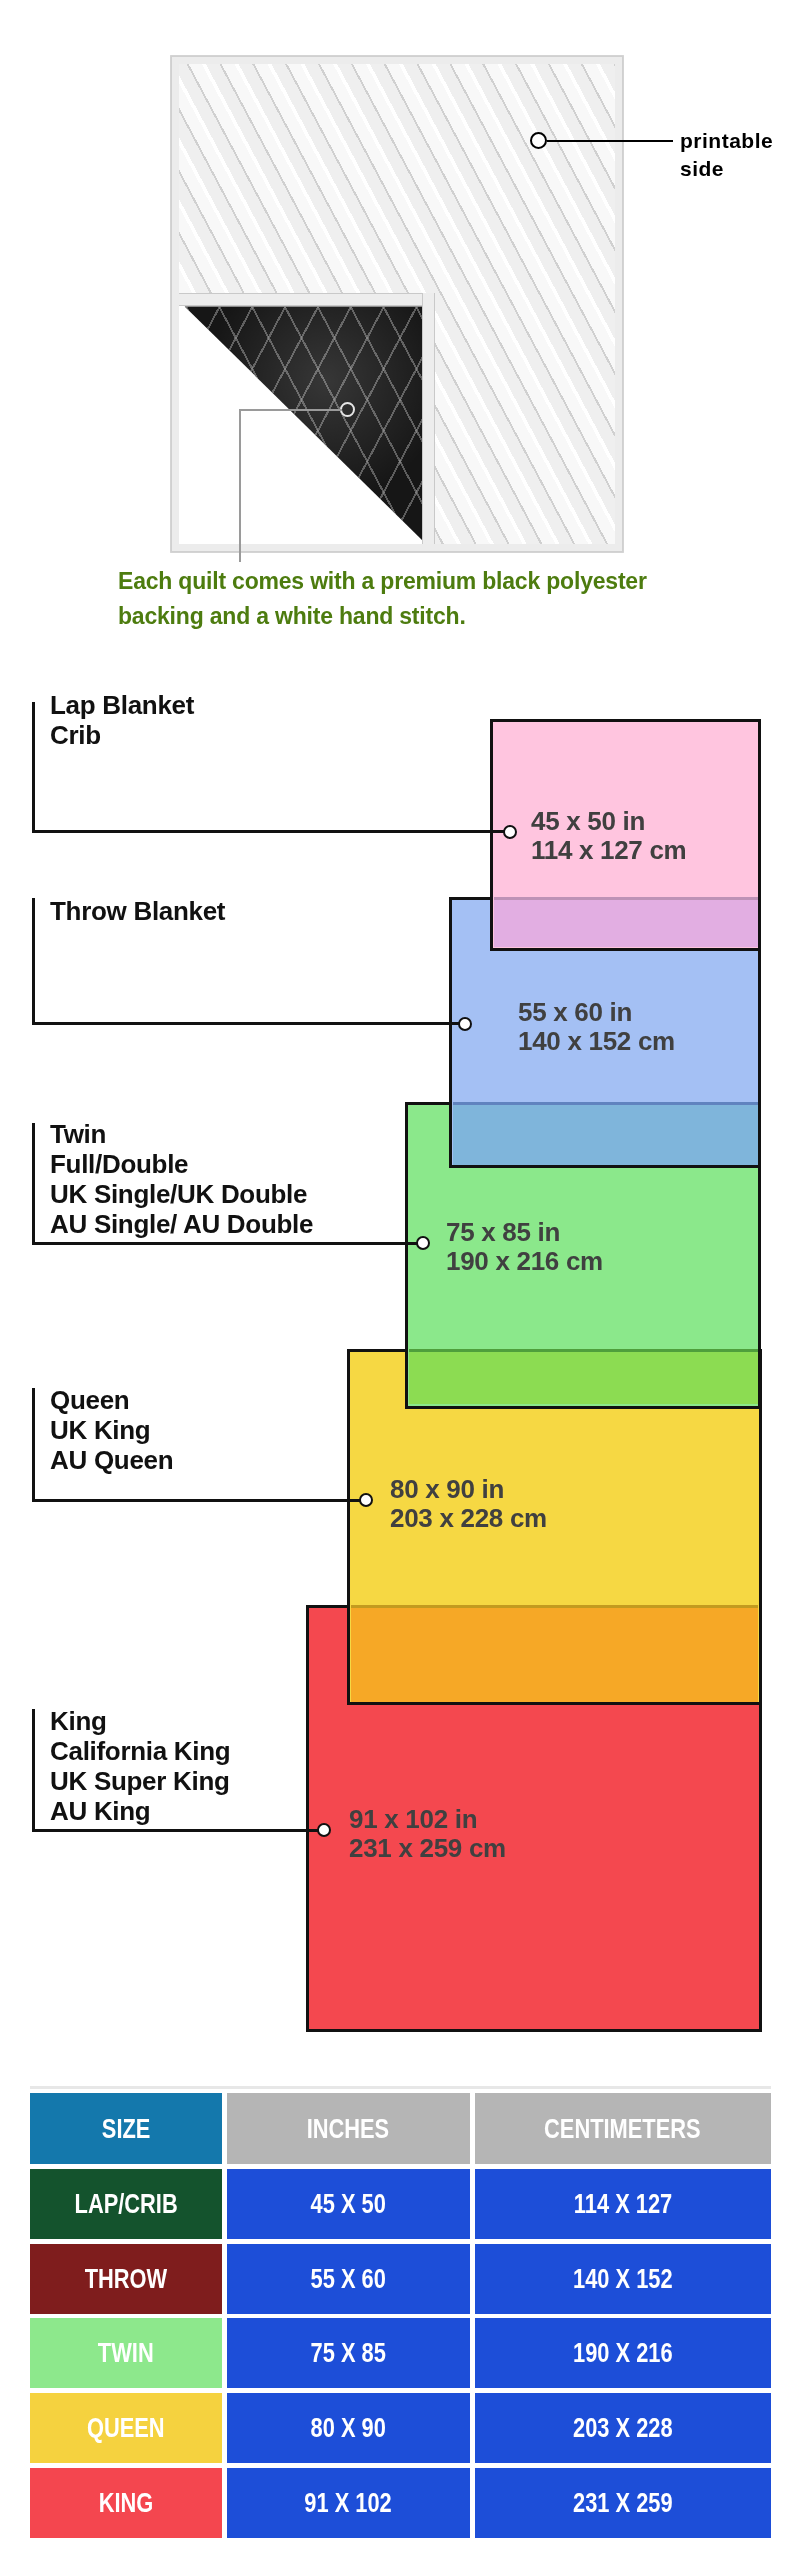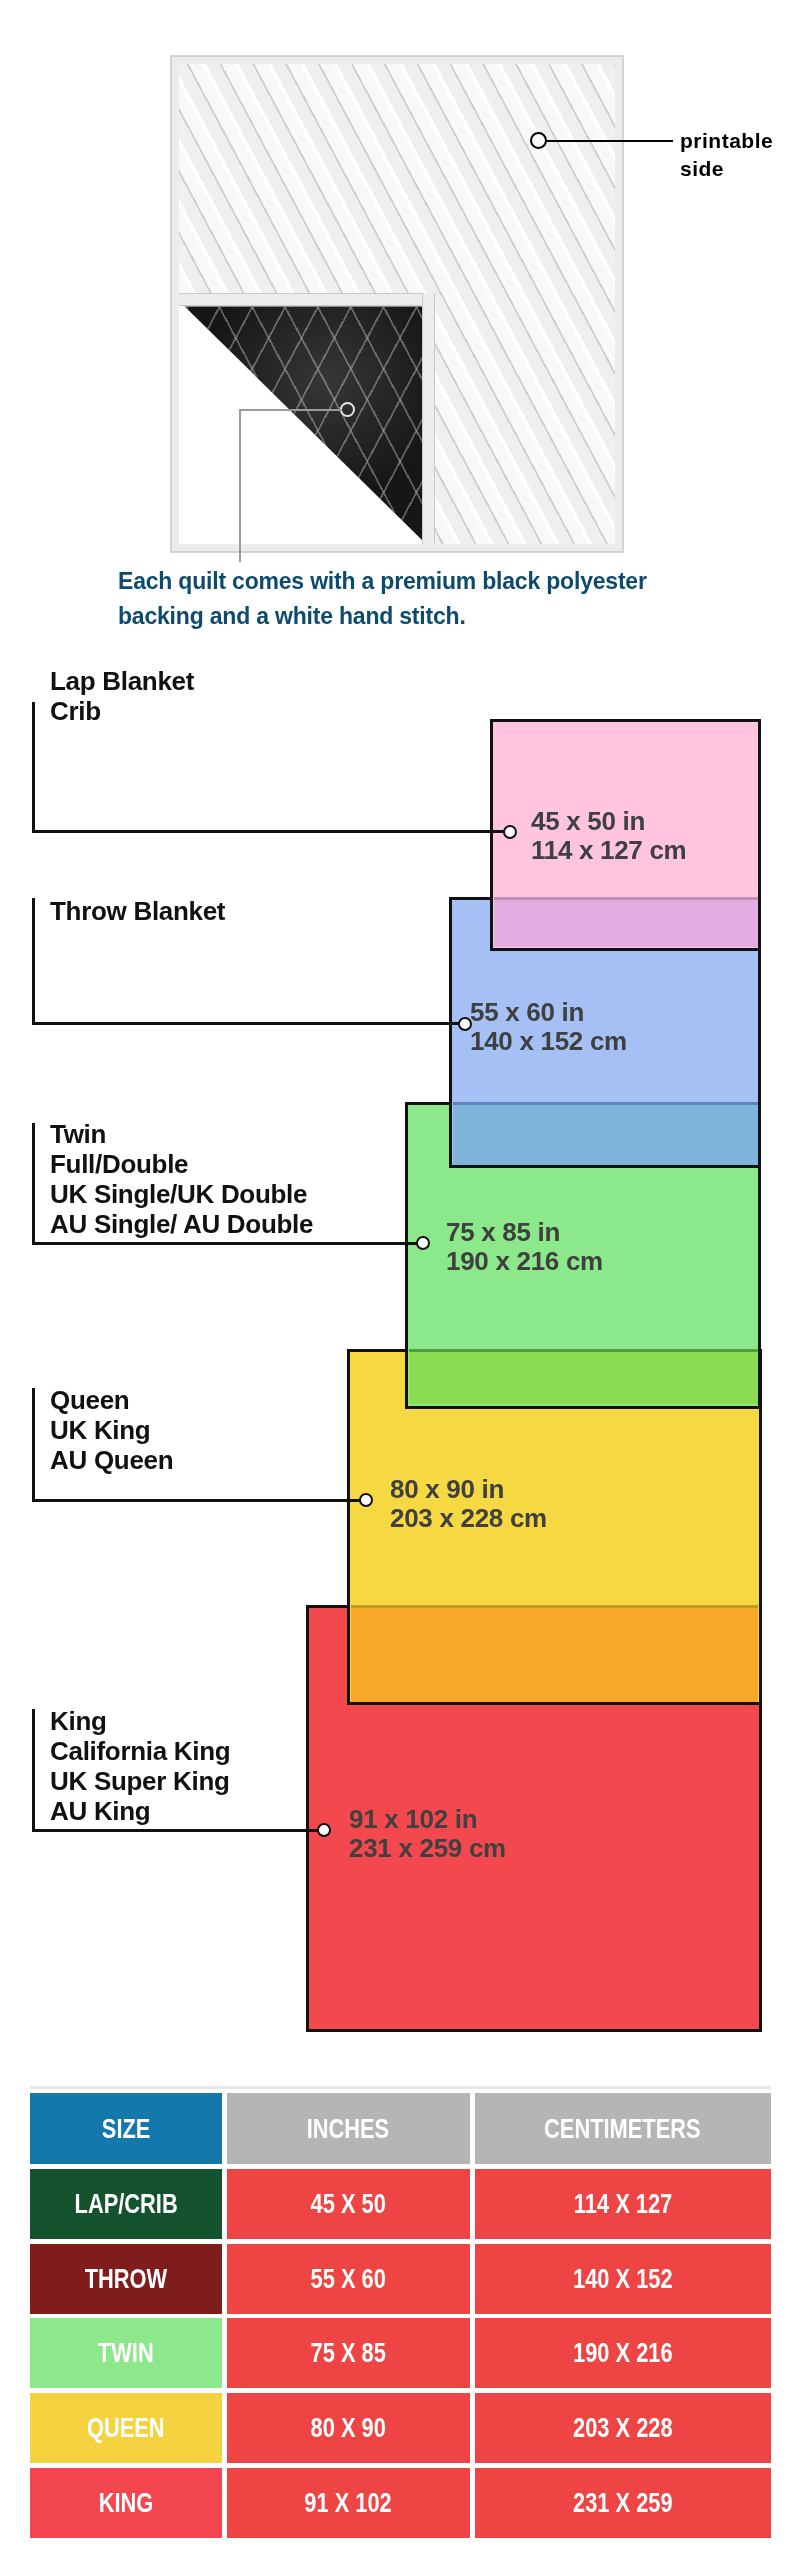--- a/index.html
+++ b/index.html
@@ -53,21 +53,21 @@
   .ln { background:#000; }
   .ln-printable { left:547px; top:140px; width:126px; height:1.9px; }
   .ln-back-h { left:239px; top:409px; width:103px; height:1.9px; background:#9a9a9a; }
   .ln-back-v { left:239px; top:409px; width:1.9px; height:153px; background:#9a9a9a; }
   .printable-label {
     left:680px; top:127px; font-size:21px; line-height:28px;
     font-weight:600; letter-spacing:0.5px; color:#000;
   }
   .caption {
     left:118px; top:564px; font-size:23px; line-height:35px;
-    font-weight:700; color:#0c4a6e; letter-spacing:-0.2px;
+    font-weight:700; color:#4d7c0f; letter-spacing:-0.2px;
   }
 
   
   .rect { border:3.8px solid #111; }
   .r-pink   { left:490px; top:719px;  width:271px; height:232px; background:#FFC5DF; z-index:5; }
   .r-blue   { left:449px; top:897px;  width:312px; height:271px; background:#A4C0F4; z-index:4; }
   .r-green  { left:405px; top:1102px; width:356px; height:307px; background:#8BE88B; z-index:3; }
   .r-yellow { left:347px; top:1349px; width:415px; height:356px; background:#F6D843; z-index:2; }
   .r-red    { left:306px; top:1605px; width:456px; height:427px; background:#F4484F; z-index:1; }
   .band { z-index:6; }
@@ -92,51 +92,51 @@
   .d1 { left:503px; top:825px; }
   .d2 { left:458px; top:1017px; }
   .d3 { left:416px; top:1236px; }
   .d4 { left:359px; top:1493px; }
   .d5 { left:317px; top:1823px; }
 
   .glabel {
     font-weight:700; font-size:26px; line-height:30px;
     letter-spacing:-0.3px; color:#111; z-index:8; white-space:nowrap;
   }
-  .g1 { left:50px; top:666px; }
+  .g1 { left:50px; top:690px; }
   .g2 { left:50px; top:896px; }
   .g3 { left:50px; top:1119px; }
   .g4 { left:50px; top:1385px; }
   .g5 { left:50px; top:1706px; }
   .stext {
     font-weight:700; font-size:26px; line-height:29px;
     letter-spacing:-0.3px; color:#404040; z-index:8; white-space:nowrap;
   }
   .s1 { left:531px; top:807px; }
-  .s2 { left:470px; top:998px; }
+  .s2 { left:518px; top:998px; }
   .s3 { left:446px; top:1218px; }
   .s4 { left:390px; top:1475px; }
   .s5 { left:349px; top:1805px; }
 
   
   .size-table {
     left:30px; top:2093px; width:741px;
     display:grid;
     grid-template-columns:192px 243px 296px;
     grid-template-rows:71px repeat(5, 70px);
     gap:4.8px;
   }
   .cell {
     display:flex; align-items:center; justify-content:center;
     color:#ffffff; font-weight:700; font-size:28px;
   }
   .cell > span { display:inline-block; transform:scaleX(0.78); white-space:nowrap; }
   .h-size { background:#1478AC; }
   .h-gray { background:#B5B5B5; }
-  .v-blue { background:#ef4444; }
+  .v-blue { background:#1d4ed8; }
   .lab-pink   { background:#14532d; }
   .lab-throw  { background:#7f1d1d; }
   .lab-twin   { background:#8DE88C; }
   .lab-queen  { background:#F5D23F; }
   .lab-king   { background:#F4464F; }
   .table-topline { left:30px; top:2086px; width:741px; height:2.9px; background:#e7e7e7; }
 </style>
 </head>
 <body>
 

